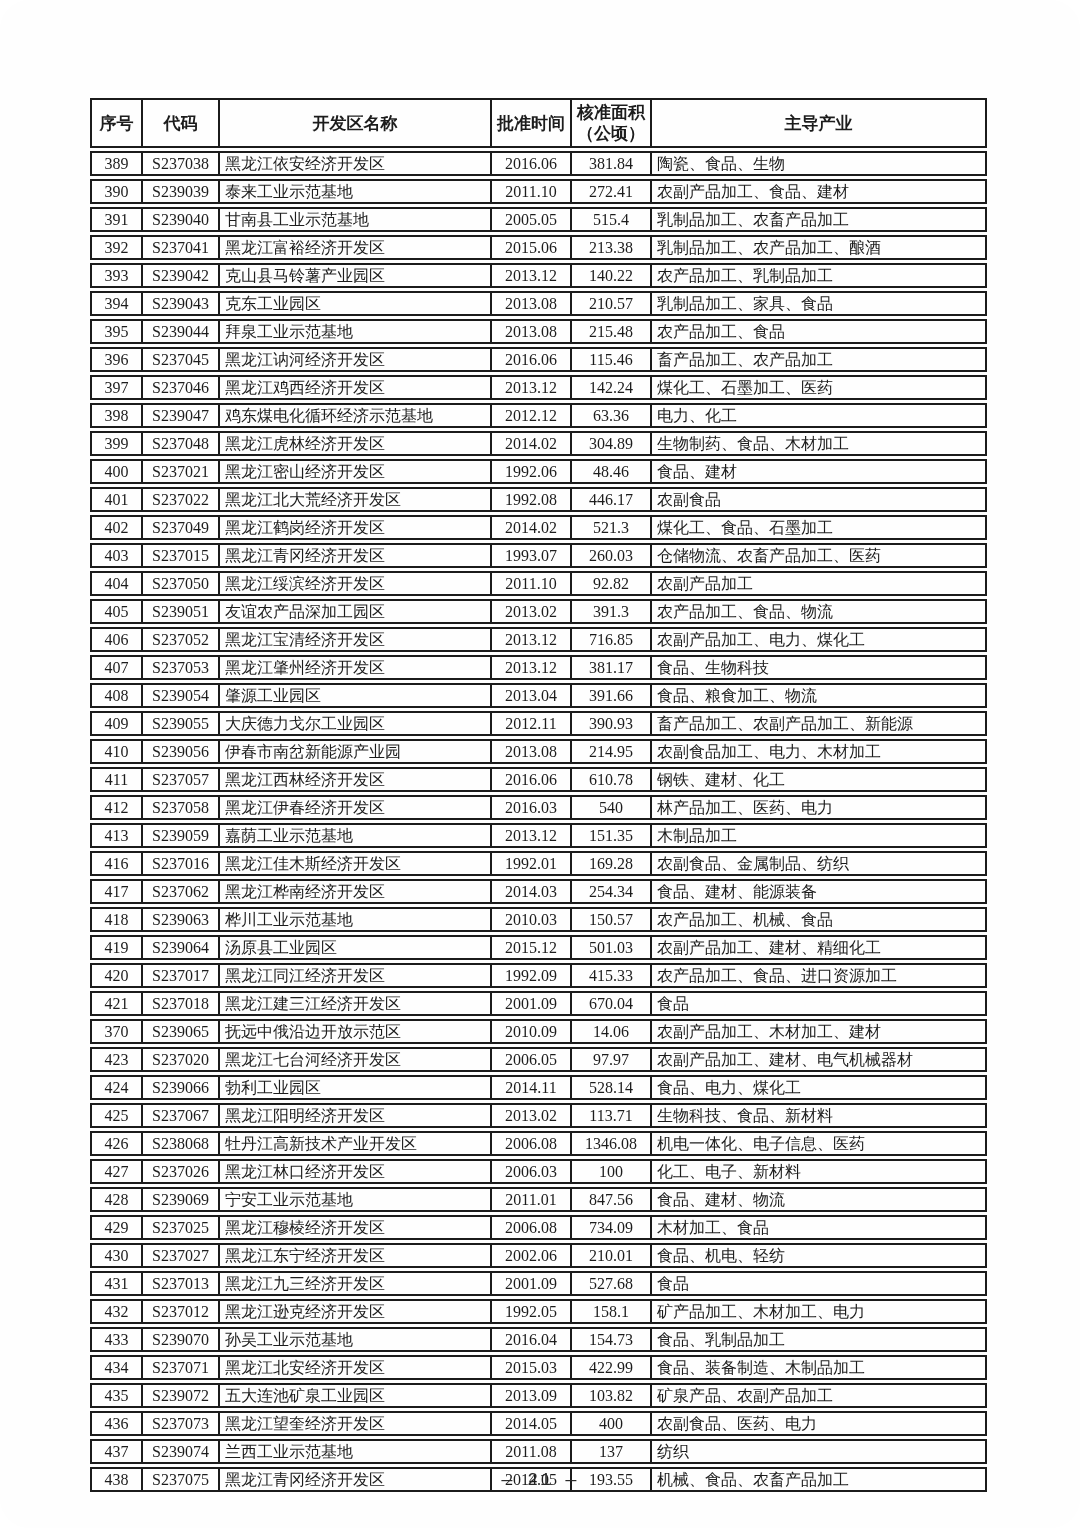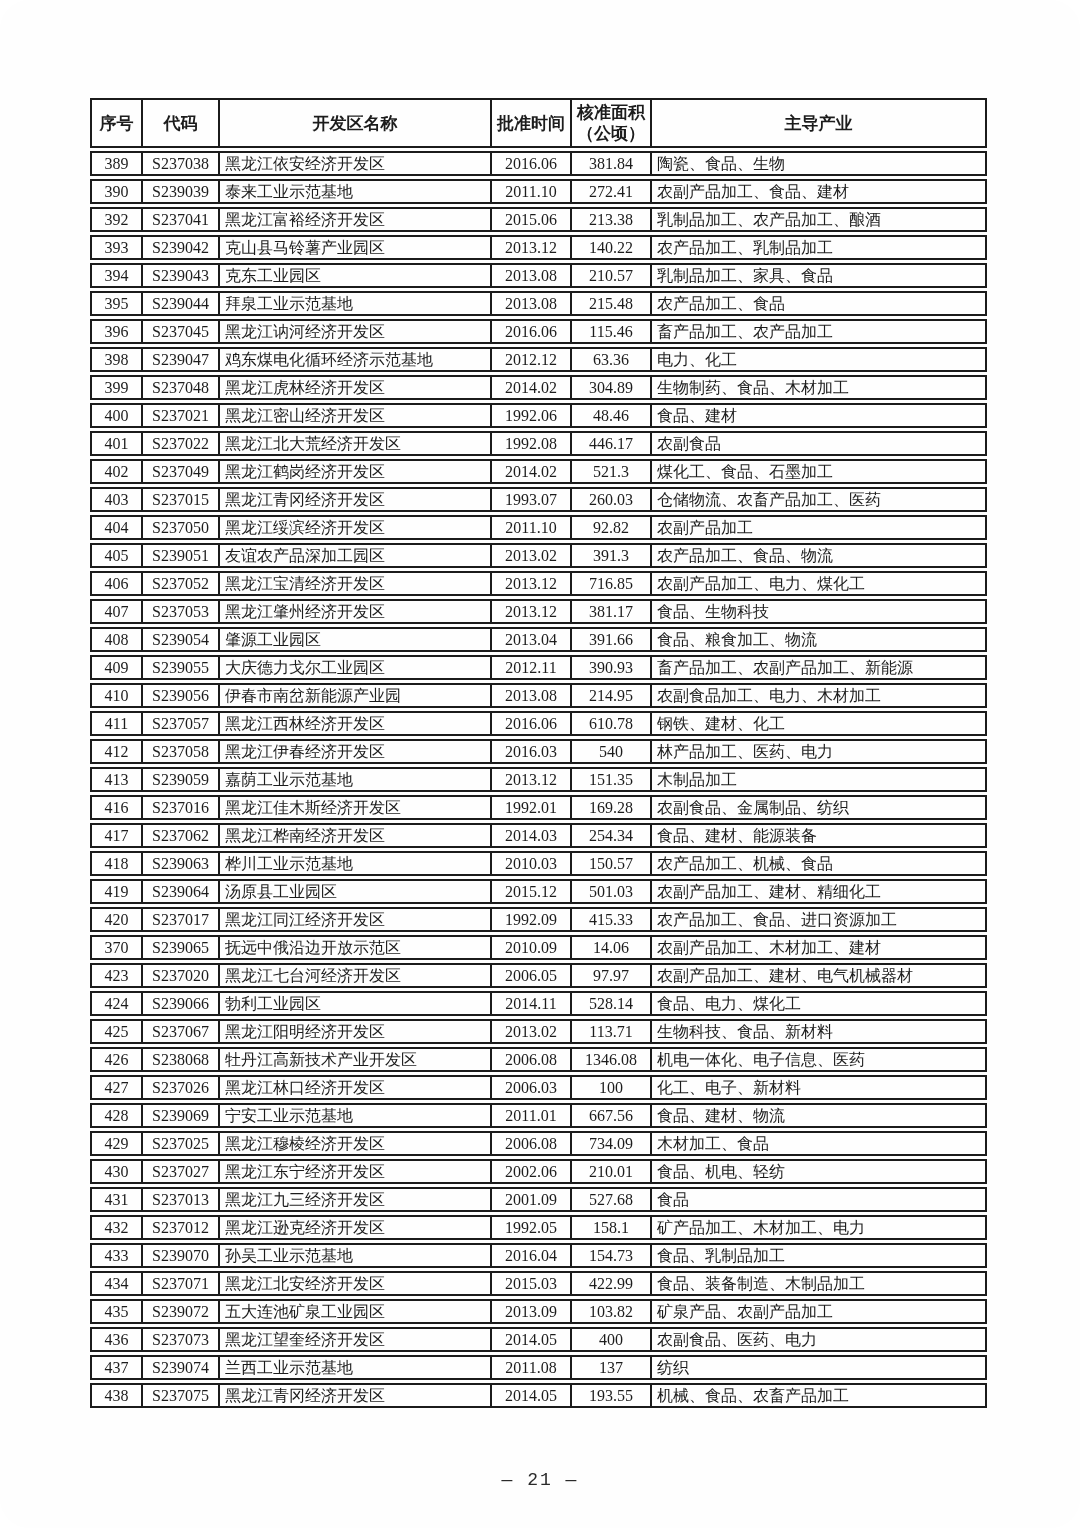--- a/index.html
+++ b/index.html
@@ -109,20 +109,28 @@
         </tr>
         <tr>
           <td class="c-index">390</td>
           <td class="c-code">S239039</td>
           <td class="c-name">泰来工业示范基地</td>
           <td class="c-date">2011.10</td>
           <td class="c-area">272.41</td>
           <td class="c-industries">农副产品加工、食品、建材</td>
         </tr>
         <tr>
+          <td class="c-index">391</td>
+          <td class="c-code">S239040</td>
+          <td class="c-name">甘南县工业示范基地</td>
+          <td class="c-date">2005.05</td>
+          <td class="c-area">515.4</td>
+          <td class="c-industries">乳制品加工、农畜产品加工</td>
+        </tr>
+        <tr>
           <td class="c-index">392</td>
           <td class="c-code">S237041</td>
           <td class="c-name">黑龙江富裕经济开发区</td>
           <td class="c-date">2015.06</td>
           <td class="c-area">213.38</td>
           <td class="c-industries">乳制品加工、农产品加工、酿酒</td>
         </tr>
         <tr>
           <td class="c-index">393</td>
           <td class="c-code">S239042</td>
@@ -149,20 +157,28 @@
         </tr>
         <tr>
           <td class="c-index">396</td>
           <td class="c-code">S237045</td>
           <td class="c-name">黑龙江讷河经济开发区</td>
           <td class="c-date">2016.06</td>
           <td class="c-area">115.46</td>
           <td class="c-industries">畜产品加工、农产品加工</td>
         </tr>
         <tr>
+          <td class="c-index">397</td>
+          <td class="c-code">S237046</td>
+          <td class="c-name">黑龙江鸡西经济开发区</td>
+          <td class="c-date">2013.12</td>
+          <td class="c-area">142.24</td>
+          <td class="c-industries">煤化工、石墨加工、医药</td>
+        </tr>
+        <tr>
           <td class="c-index">398</td>
           <td class="c-code">S239047</td>
           <td class="c-name">鸡东煤电化循环经济示范基地</td>
           <td class="c-date">2012.12</td>
           <td class="c-area">63.36</td>
           <td class="c-industries">电力、化工</td>
         </tr>
         <tr>
           <td class="c-index">399</td>
           <td class="c-code">S237048</td>
@@ -317,20 +333,28 @@
         </tr>
         <tr>
           <td class="c-index">420</td>
           <td class="c-code">S237017</td>
           <td class="c-name">黑龙江同江经济开发区</td>
           <td class="c-date">1992.09</td>
           <td class="c-area">415.33</td>
           <td class="c-industries">农产品加工、食品、进口资源加工</td>
         </tr>
         <tr>
+          <td class="c-index">421</td>
+          <td class="c-code">S237018</td>
+          <td class="c-name">黑龙江建三江经济开发区</td>
+          <td class="c-date">2001.09</td>
+          <td class="c-area">670.04</td>
+          <td class="c-industries">食品</td>
+        </tr>
+        <tr>
           <td class="c-index">370</td>
           <td class="c-code">S239065</td>
           <td class="c-name">抚远中俄沿边开放示范区</td>
           <td class="c-date">2010.09</td>
           <td class="c-area">14.06</td>
           <td class="c-industries">农副产品加工、木材加工、建材</td>
         </tr>
         <tr>
           <td class="c-index">423</td>
           <td class="c-code">S237020</td>
@@ -369,21 +393,21 @@
           <td class="c-name">黑龙江林口经济开发区</td>
           <td class="c-date">2006.03</td>
           <td class="c-area">100</td>
           <td class="c-industries">化工、电子、新材料</td>
         </tr>
         <tr>
           <td class="c-index">428</td>
           <td class="c-code">S239069</td>
           <td class="c-name">宁安工业示范基地</td>
           <td class="c-date">2011.01</td>
-          <td class="c-area">667.56</td>
+          <td class="c-area">847.56</td>
           <td class="c-industries">食品、建材、物流</td>
         </tr>
         <tr>
           <td class="c-index">429</td>
           <td class="c-code">S237025</td>
           <td class="c-name">黑龙江穆棱经济开发区</td>
           <td class="c-date">2006.08</td>
           <td class="c-area">734.09</td>
           <td class="c-industries">木材加工、食品</td>
         </tr>

